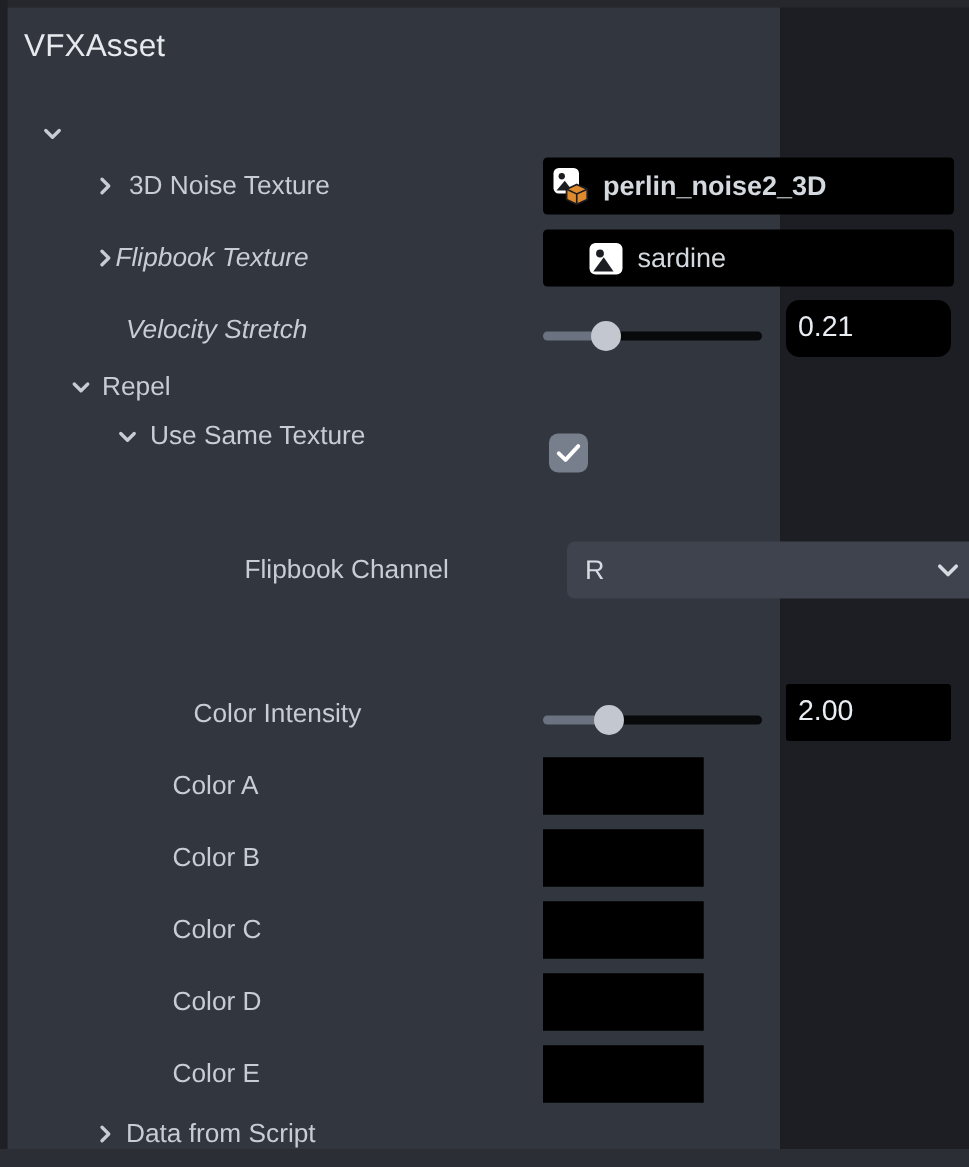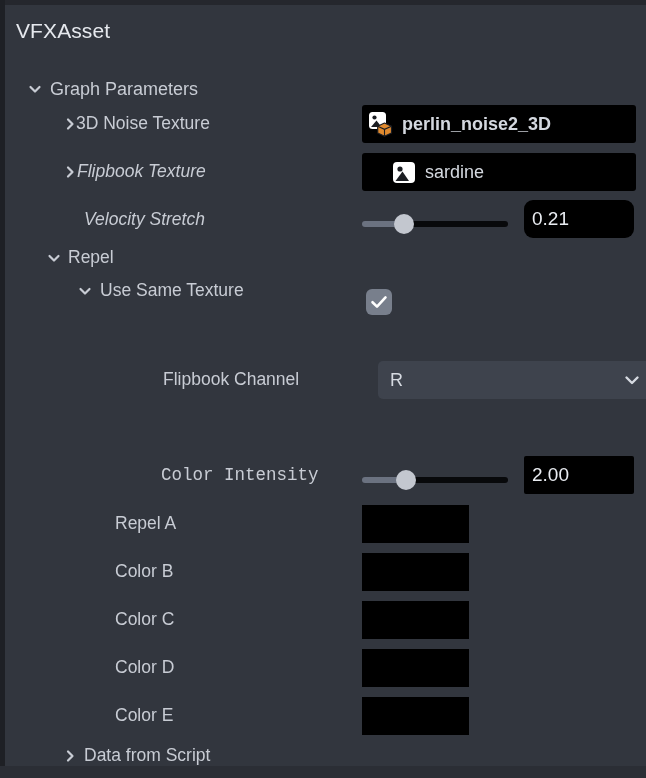--- a/index.html
+++ b/index.html
@@ -32,21 +32,21 @@
     background: #1e2025;
   }
   .edge-bottom {
     position: absolute; left: 0; bottom: 0;
     width: 646px; height: 12px;
     background: #2b2e35;
   }
   .panel {
     position: absolute;
     left: 5px; top: 5px;
-    width: 641px; height: 761px;
+    width: 515px; height: 761px;
     background: #32363e;
   }
 
   
   .asset-title {
     position: absolute;
     left: 11px; top: 14px;
     font-size: 21px;
     color: #e6e9ee;
     letter-spacing: 0.1px;
@@ -199,30 +199,29 @@
   <div class="panel">
 
     <div class="asset-title">VFXAsset</div>
 
     <div class="row" style="top:60px;">
       <span class="arrow" style="left:23px; top:17px;">
         <svg width="14" height="14" viewBox="0 0 14 14">
           <path d="M2.5 5 L7 9.5 L11.5 5" fill="none" stroke="#c8ccd4" stroke-width="2.2" stroke-linecap="round" stroke-linejoin="round"></path>
         </svg>
       </span>
-      <span class="label" style="left:45px; top:15px; font-size:18px;">Graph Parameters</span>
     </div>
 
     <div class="row" style="top:95px;">
       <span class="arrow" style="left:58px; top:17px;">
         <svg width="14" height="14" viewBox="0 0 14 14">
           <path d="M5 2.5 L9.5 7 L5 11.5" fill="none" stroke="#c8ccd4" stroke-width="2.2" stroke-linecap="round" stroke-linejoin="round"></path>
         </svg>
       </span>
-      <span class="label" style="left:71px; top:15px;">3D Noise Texture</span>
+      <span class="label" style="left:81px; top:15px;">3D Noise Texture</span>
 
       <div class="ctl objfield" style="left:357px; top:5px; width:274px;font-weight:bold;">
         <span class="tex-icon">
           <svg width="28" height="28" viewBox="0 0 28 28">
             <rect x="2" y="2" width="17" height="17" rx="3.5" fill="#ffffff"></rect>
             <circle cx="7.5" cy="7.5" r="2.1" fill="#1b1d22"></circle>
             <path d="M4 17 L9.5 10.5 L14.5 17 Z" fill="#1b1d22"></path>
             <path d="M17.5 13 L24.5 16.2 L24.5 23 L17.5 26.2 L10.7 23 L10.7 16.2 Z" fill="#e08a2e" stroke="#1b1d22" stroke-width="1.2" stroke-linejoin="round"></path>
             <path d="M10.7 16.2 L17.5 19.3 L24.5 16.2" fill="none" stroke="#1b1d22" stroke-width="1.1"></path>
             <path d="M17.5 19.3 L17.5 26.2" fill="none" stroke="#1b1d22" stroke-width="1.1"></path>
@@ -301,35 +300,35 @@
         <span class="dd-chevron">
           <svg width="18" height="18" viewBox="0 0 18 18">
             <path d="M3.5 6.5 L9 12 L14.5 6.5" fill="none" stroke="#d6dae1" stroke-width="2.4" stroke-linecap="round" stroke-linejoin="round"></path>
           </svg>
         </span>
       </div>
     </div>
 
 
     <div class="row" style="top:447px;">
-      <span class="label" style="left:156px; top:15px;font-family:Liberation Mono, monospace;">Color Intensity</span>
+      <span class="label" style="left:124px; top:15px;">Color Intensity</span>
 
       <div class="ctl slider" style="left:357px; top:4px;">
         <span class="track-fill" style="width:42px;"></span>
         <span class="track-rest" style="left:42px; right:0;"></span>
         <span class="knob" style="left:44px;"></span>
       </div>
 
       <div class="ctl numbox" style="left:519px; top:4px;">
         <span>2.00</span>
       </div>
     </div>
 
     <div class="row" style="top:495px;">
-      <span class="label" style="left:110px; top:15px;">Repel A</span>
+      <span class="label" style="left:110px; top:15px;">Color A</span>
       <div class="ctl swatch" style="left:357px; top:5px;">
         <span class="fill" id="fill-a" style="background: rgb(255, 255, 0);"></span>
       </div>
     </div>
 
     <div class="row" style="top:543px;">
       <span class="label" style="left:110px; top:15px;">Color B</span>
       <div class="ctl swatch" style="left:357px; top:5px;">
         <span class="fill" id="fill-b" style="background: rgb(247, 127, 14);"></span>
       </div>

